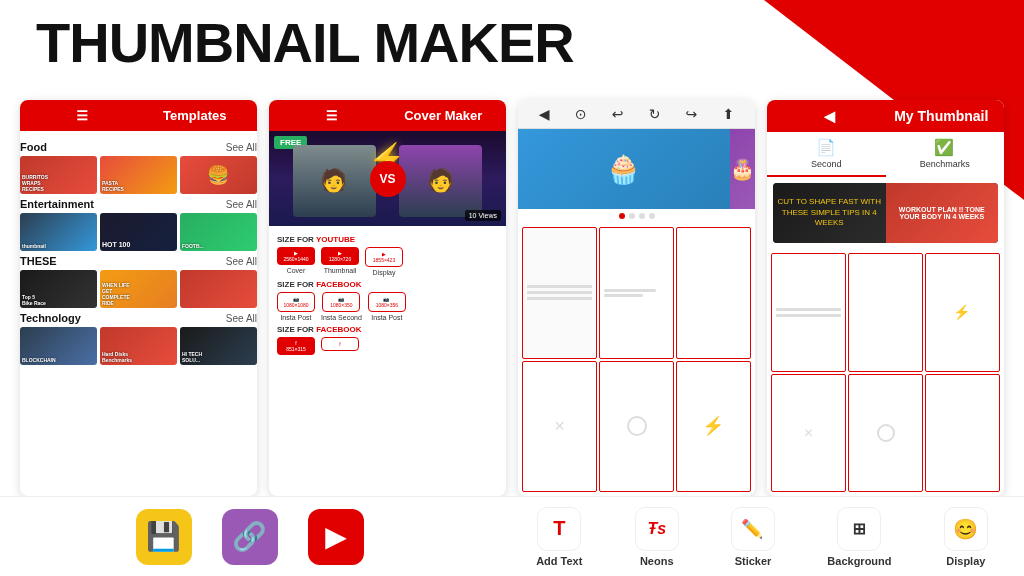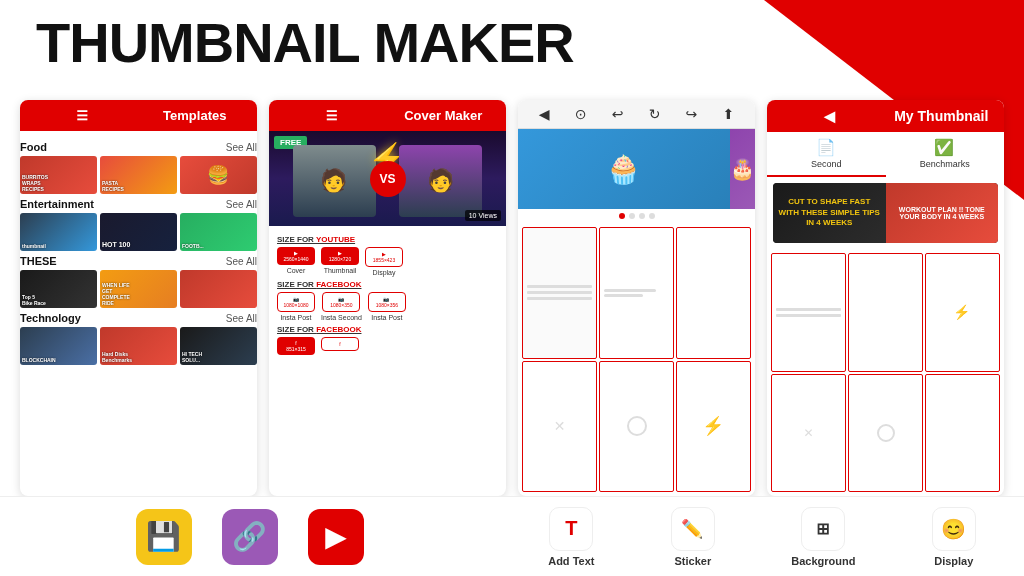--- a/index.html
+++ b/index.html
@@ -281,21 +281,20 @@
       padding: 5px 8px;
       flex: 1;
       overflow: hidden;
     }
 
     .size-section-title {
       font-size: 8px;
       font-weight: bold;
       color: #333;
       margin: 4px 0 3px 0;
-      text-decoration: underline;
     }
     .size-section-title span { color: #e00000; }
 
     .size-icons-row {
       display: flex;
       gap: 6px;
       margin-bottom: 4px;
     }
 
     .size-icon-item {
@@ -502,21 +501,21 @@
     }
 
     .preview-left {
       flex: 1;
       background: linear-gradient(135deg, #1a1a1a 0%, #2c2c2c 100%);
       display: flex;
       align-items: center;
       justify-content: center;
       font-size: 8px;
       color: #f1c40f;
-      font-weight: bold;
+      font-weight: normal;
       padding: 4px;
       text-align: center;
       line-height: 1.3;
     }
 
     .preview-right {
       flex: 1;
       background: linear-gradient(135deg, #c0392b 0%, #e74c3c 100%);
       display: flex;
       align-items: center;
@@ -562,20 +561,24 @@
   </div>
   <div class="bottom-icon-btn red-btn">
     <span style="color:#fff;">▶</span>
   </div>
 </div>
 
 <div class="bottom-bar-right">
   <div class="bottom-tool">
     <div class="tool-icon" style="font-size:20px;font-weight:900;color:#e00000;background:#fff;border:1px solid #eee;">T</div>
     <span>Add Text</span>
+  </div>
+  <div class="bottom-tool">
+    <div class="tool-icon" style="font-size:16px;font-weight:900;color:#e00000;background:#fff;border:1px solid #eee;font-style:italic;">Ŧs</div>
+    <span>Neons</span>
   </div>
   <div class="bottom-tool">
     <div class="tool-icon" style="font-size:18px;background:#fff;border:1px solid #eee;">✏️</div>
     <span>Sticker</span>
   </div>
   <div class="bottom-tool">
     <div class="tool-icon" style="font-size:16px;background:#fff;border:1px solid #eee;">⊞</div>
     <span>Background</span>
   </div>
   <div class="bottom-tool">

